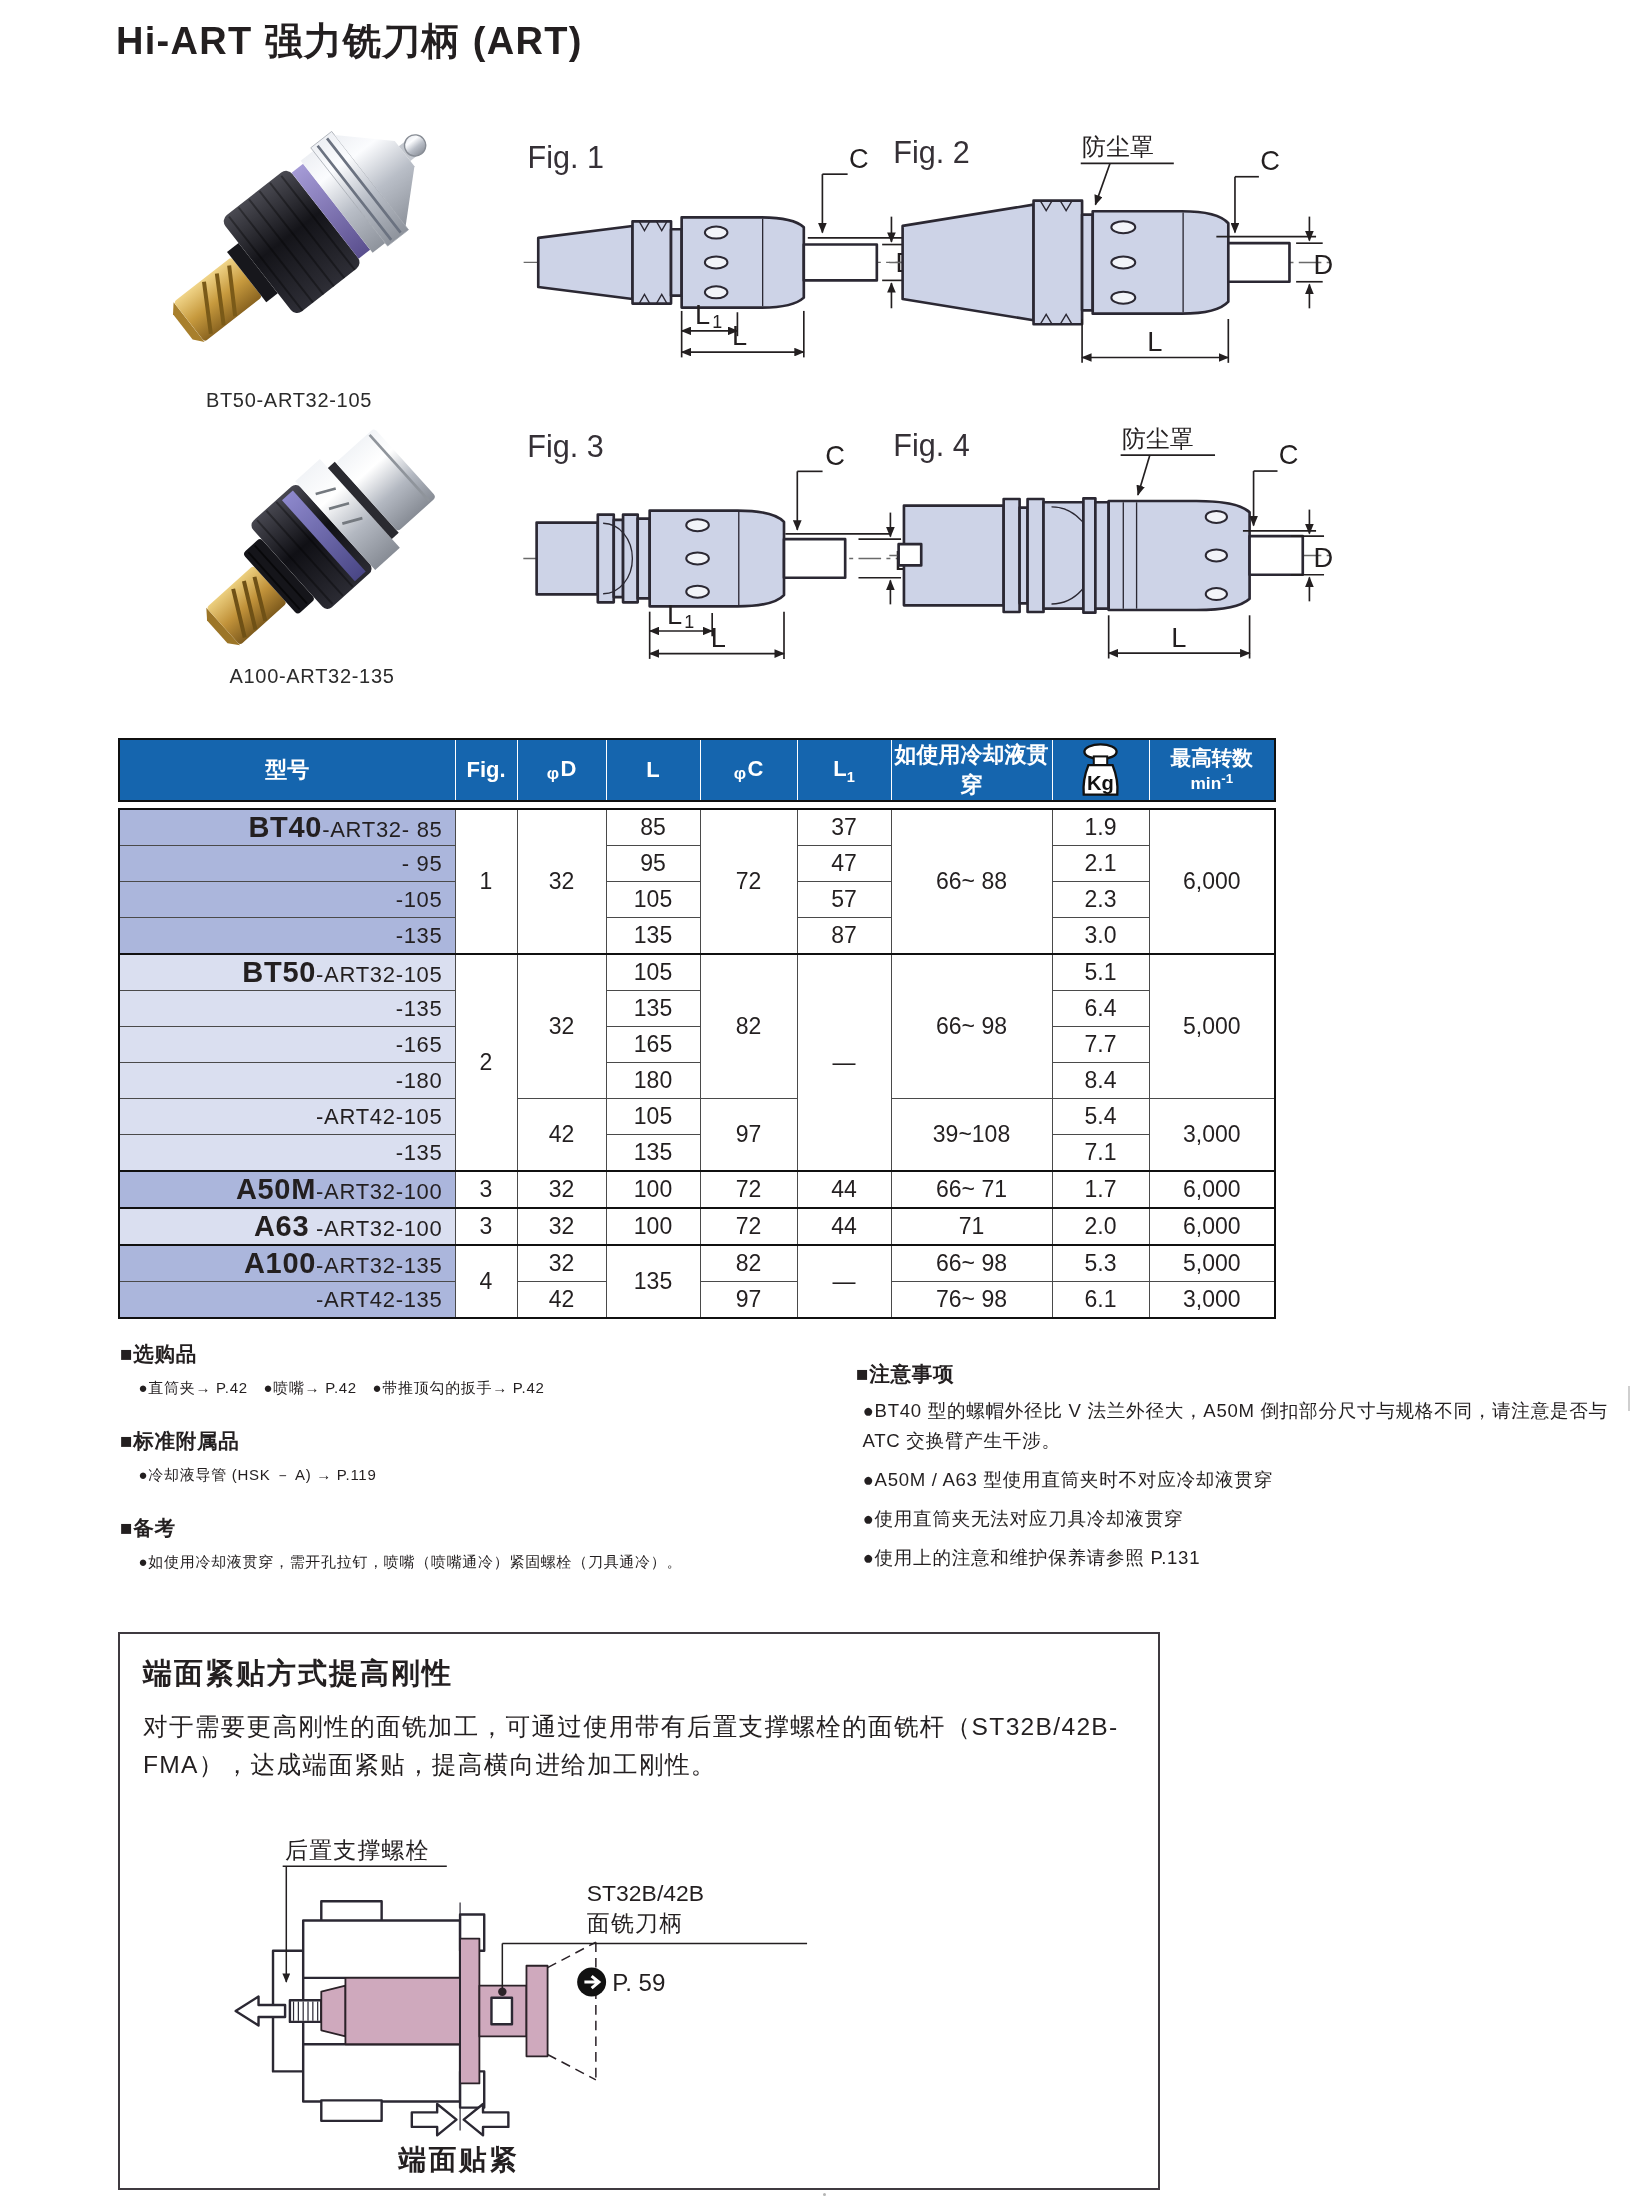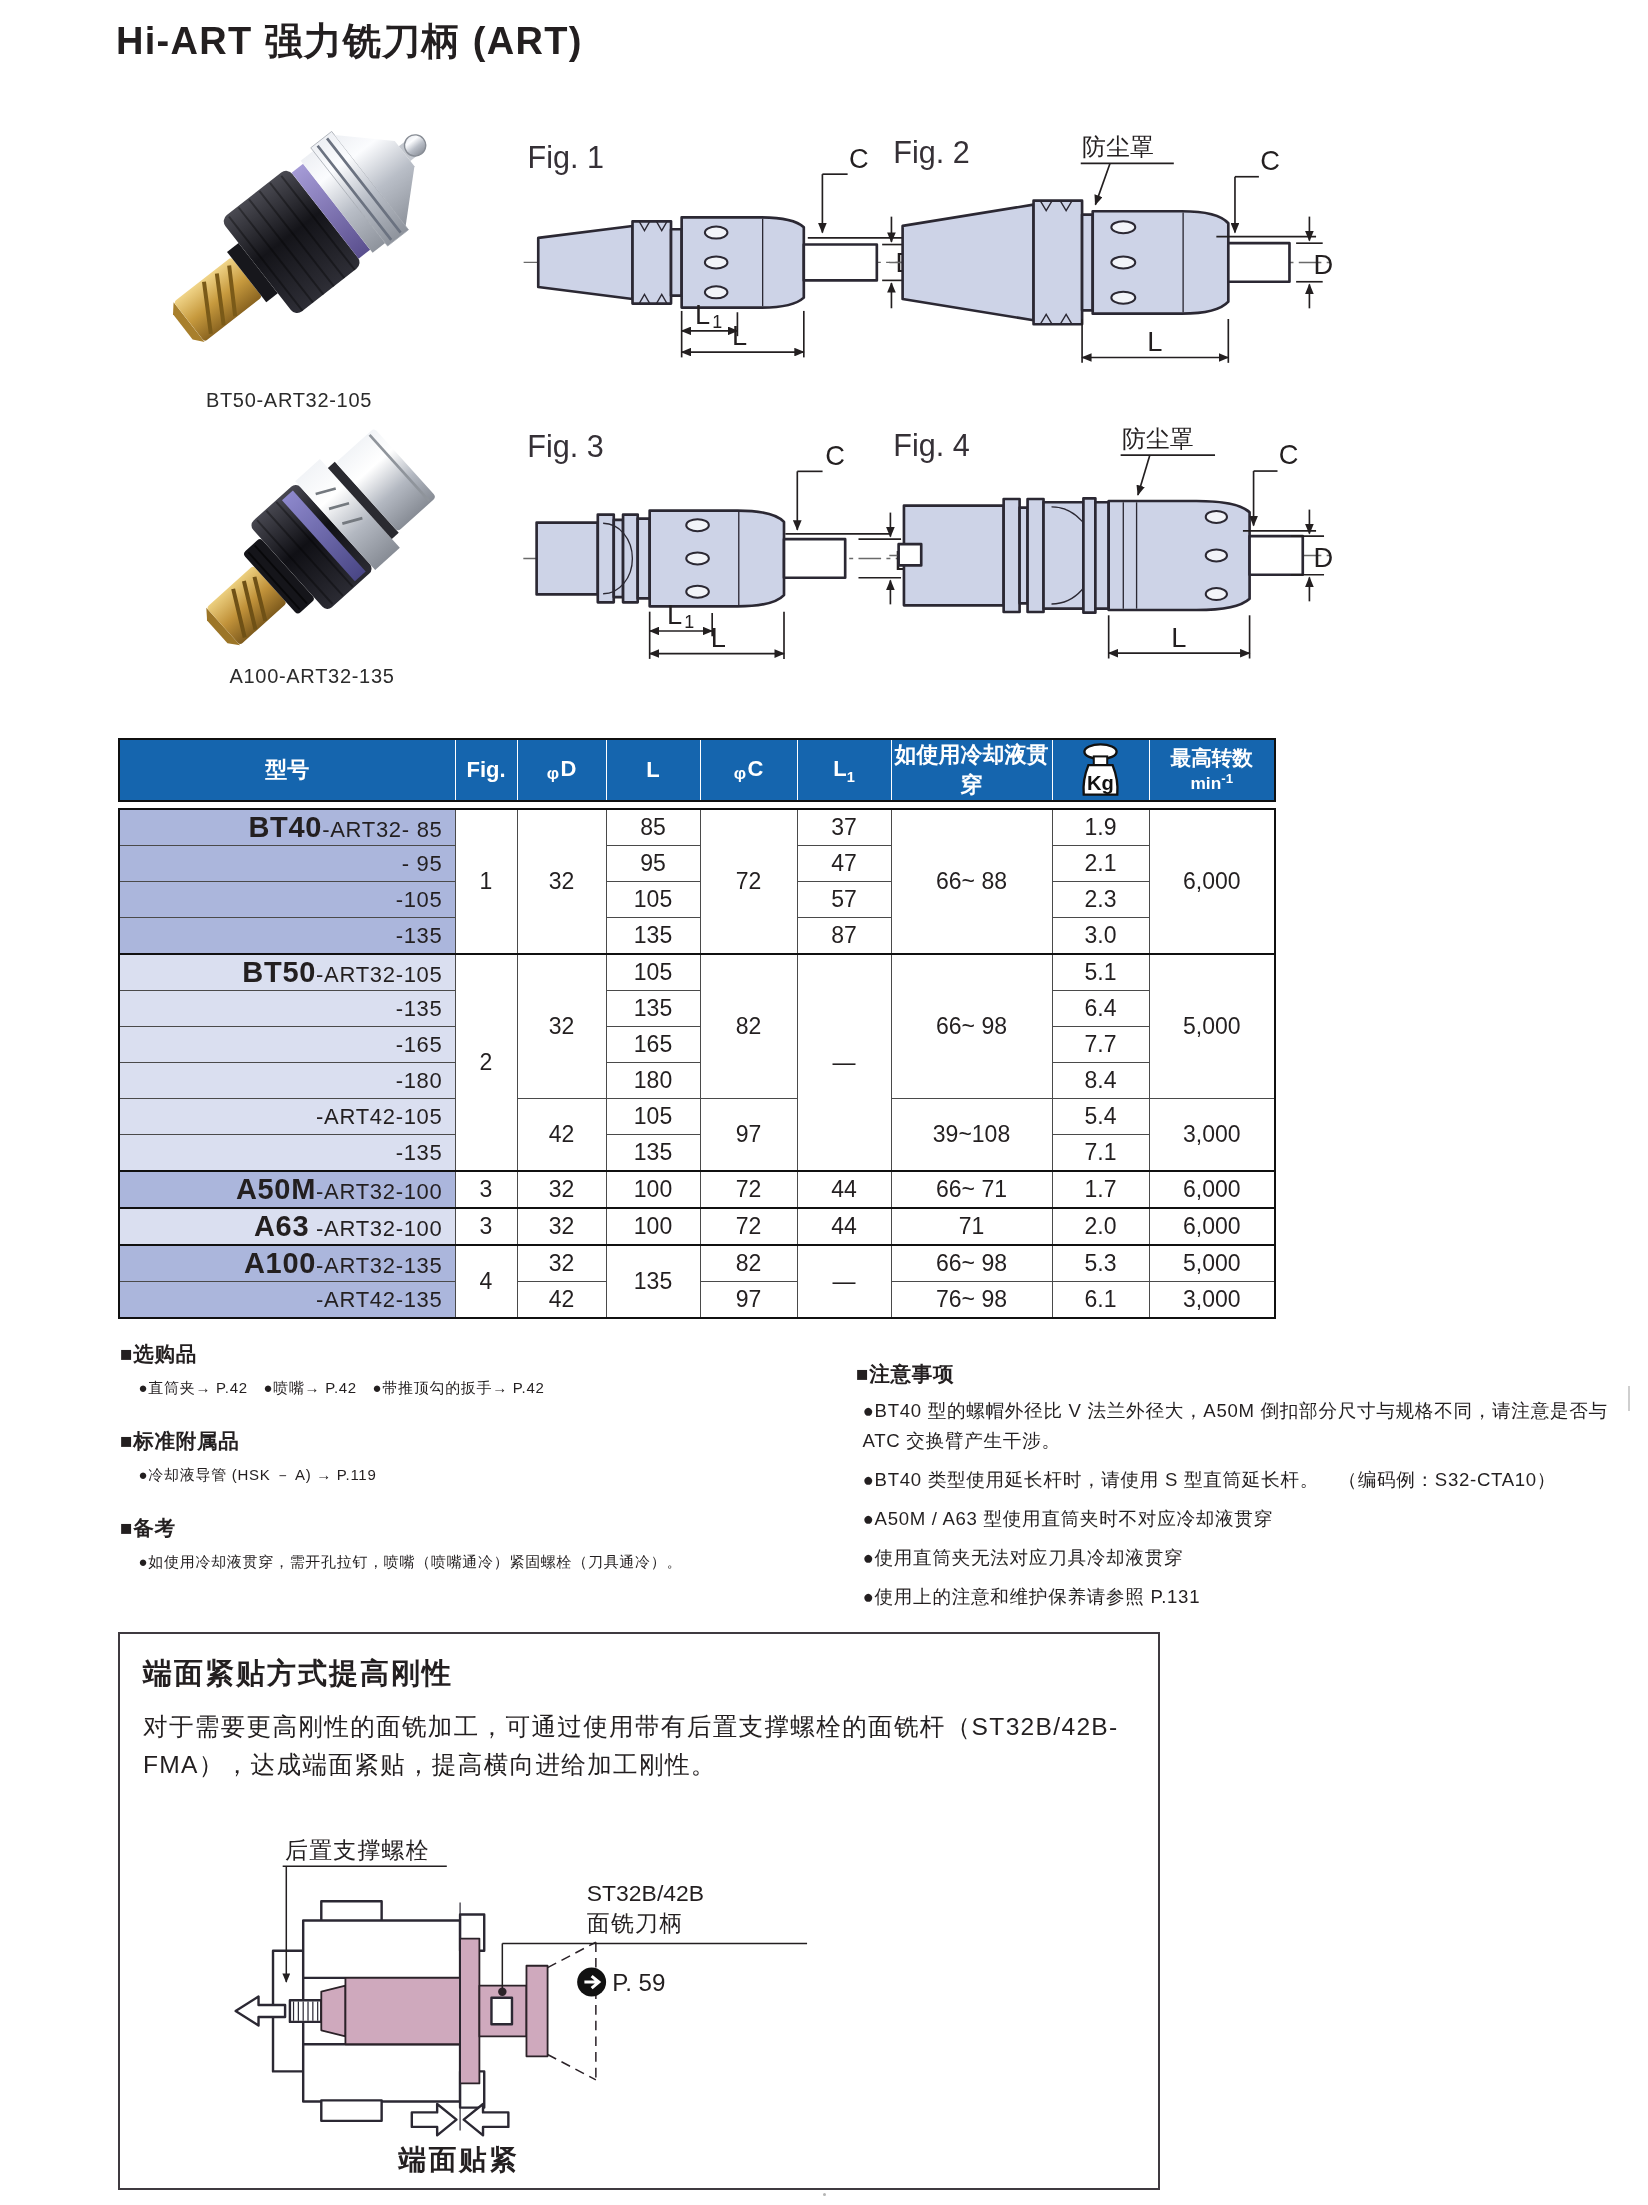--- a/index.html
+++ b/index.html
@@ -455,21 +455,20 @@
     <div class="note-title">■标准附属品</div>
     <div class="note-line">●冷却液导管 (HSK － A) → P.119</div>
     <div class="note-gap"></div>
     <div class="note-title">■备考</div>
     <div class="note-line">●如使用冷却液贯穿，需开孔拉钉，喷嘴（喷嘴通冷）紧固螺栓（刀具通冷）。</div>
   </div>
 
   <div class="abs notes-right">
     <div class="note-title">■注意事项</div>
     <div class="nr-item">●BT40 型的螺帽外径比 V 法兰外径大，A50M 倒扣部分尺寸与规格不同，请注意是否与 ATC 交换臂产生干涉。</div>
-    <div class="nr-item">●BT40 类型使用延长杆时，请使用 S 型直筒延长杆。　（编码例：S32-CTA10）</div>
     <div class="nr-item">●A50M / A63 型使用直筒夹时不对应冷却液贯穿</div>
     <div class="nr-item">●使用直筒夹无法对应刀具冷却液贯穿</div>
     <div class="nr-item">●使用上的注意和维护保养请参照 P.131</div>
   </div>
 
   <div class="abs panel">
     <div class="abs panel-title">端面紧贴方式提高刚性</div>
     <div class="abs panel-body">对于需要更高刚性的面铣加工，可通过使用带有后置支撑螺栓的面铣杆（ST32B/42B-FMA），达成端面紧贴，提高横向进给加工刚性。</div>
 
     <svg class="abs" style="left:80px;top:196px" width="665" height="350" viewBox="0 0 1100 580">

